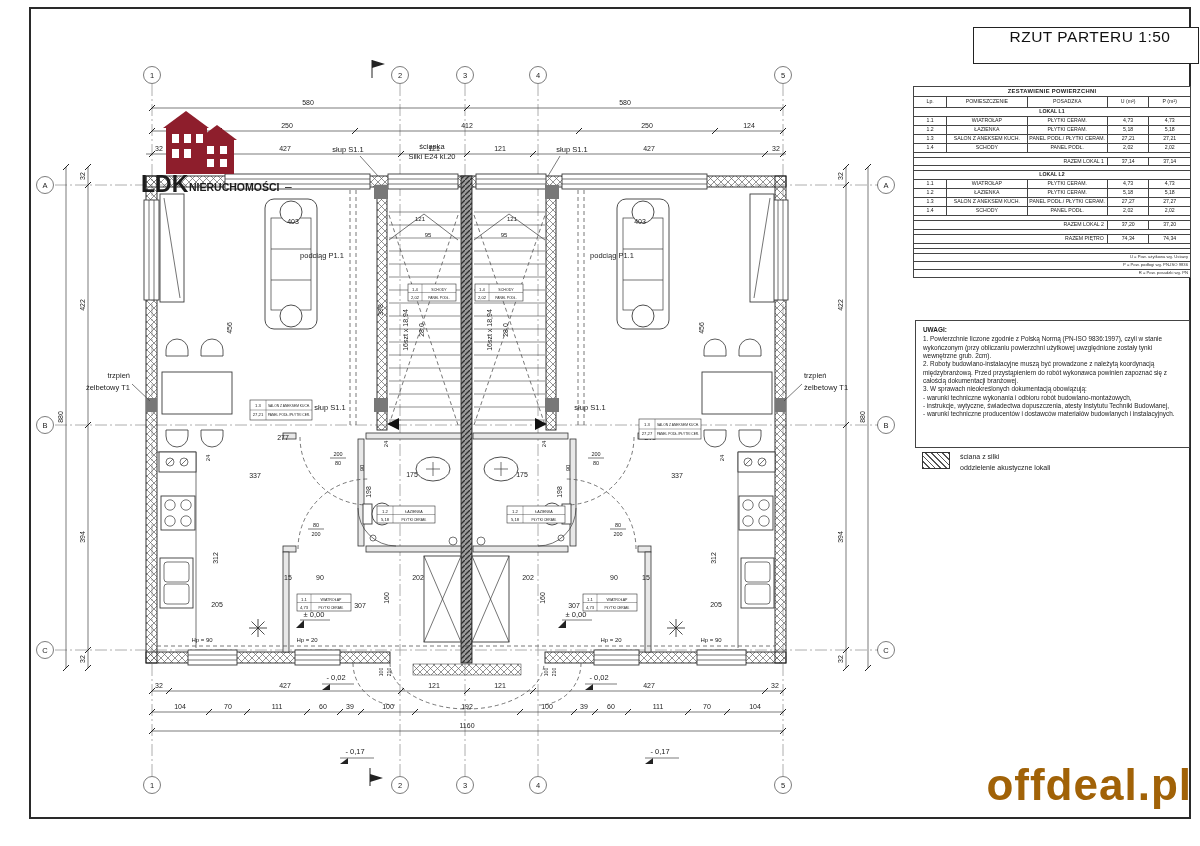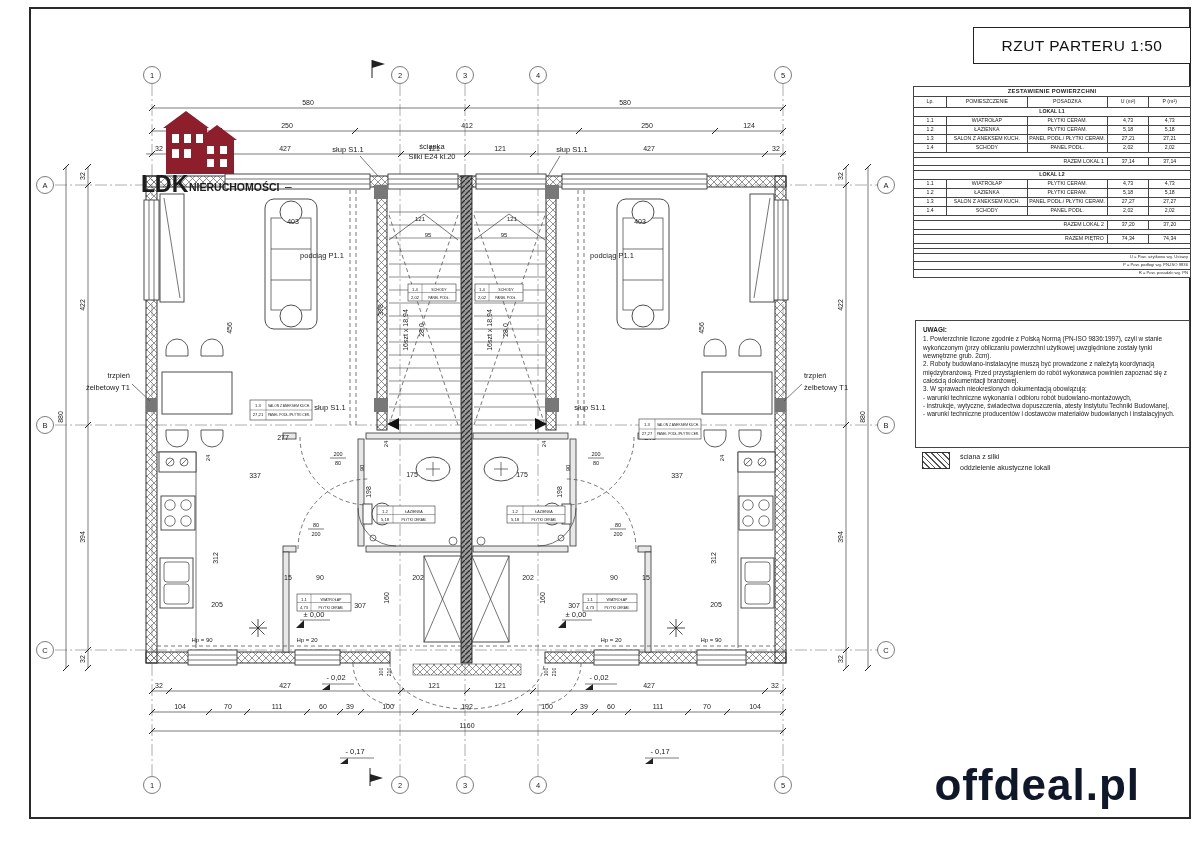--- a/index.html
+++ b/index.html
@@ -17,41 +17,41 @@
   .furn{stroke:#3a3a3a;stroke-width:0.9;fill:#fff;}
   .furn2{stroke:#3a3a3a;stroke-width:0.7;fill:none;}
   .dash{stroke:#555;stroke-width:0.8;fill:none;stroke-dasharray:4 3;}
   .grid{stroke:#9a9a9a;stroke-width:0.8;fill:none;stroke-dasharray:12 3 2 3;}
   .tread{stroke:#444;stroke-width:0.6;fill:none;}
   .tagbox{fill:#fff;stroke:#333;stroke-width:0.6;}
   .tagline{stroke:#333;stroke-width:0.4;}
 
   
   .titlebox{position:absolute;left:973px;top:27px;width:216px;height:35px;border:1.6px solid #222;
-            display:flex;align-items:center;justify-content:center;font-size:15.5px;color:#111;
-            letter-spacing:0.5px;background:#fff;}
+            display:flex;justify-content:center;font-size:15.5px;color:#111;
+            letter-spacing:0.5px;background:#fff;padding-left:8px;}
   table.areas{position:absolute;left:913px;top:86px;width:278px;border-collapse:collapse;
               font-size:5.2px;color:#222;background:#fff;table-layout:fixed;}
   table.areas td{border:0.7px solid #444;text-align:center;padding:1px 1px;line-height:1.15;
                  overflow:hidden;}
   table.areas td.sec{font-weight:bold;}
   table.areas td.tt{font-weight:bold;font-size:5.8px;letter-spacing:0.3px;}
   table.areas td.rt{text-align:right;padding-right:3px;}
   table.areas td.fn{font-size:4.2px;text-align:right;color:#333;padding-right:2px;}
   .notesbox{position:absolute;left:915px;top:320px;width:275px;height:128px;border:1.1px solid #444;
             padding:5px 7px;box-sizing:border-box;font-size:6.4px;line-height:1.3;color:#222;background:#fff;}
   .notesbox .nt{font-weight:bold;margin-bottom:1px;}
   .notesbox div{margin:0;}
   .legend{position:absolute;left:922px;top:452px;display:flex;align-items:flex-start;}
   .legend .sw{width:26px;height:15px;border:1px solid #333;margin-right:10px;
       background:repeating-linear-gradient(45deg,#555 0,#555 1px,transparent 1px,transparent 4px);}
   .legend .lt{font-size:7px;color:#222;line-height:1.5;}
   .logo{position:absolute;left:133px;top:106px;width:170px;height:92px;}
-  .wm{position:absolute;left:888px;top:760px;width:252px;text-align:right;font-size:44px;
-      font-weight:bold;color:#0f172a;letter-spacing:1px;}
+  .wm{position:absolute;left:940px;top:760px;width:252px;text-align:right;font-size:44px;
+      font-weight:bold;color:#a16207;letter-spacing:1px;}
 </style>
 </head>
 <body>
 
 <div id="stage">
 
 <svg id="plan-svg" width="1200" height="846" viewBox="0 0 1200 846">
   <defs>
     <pattern id="pxh" patternUnits="userSpaceOnUse" width="7" height="7">
       <path d="M0,7L7,0M0,0L7,7" stroke="#666" stroke-width="0.7" fill="none"></path>

